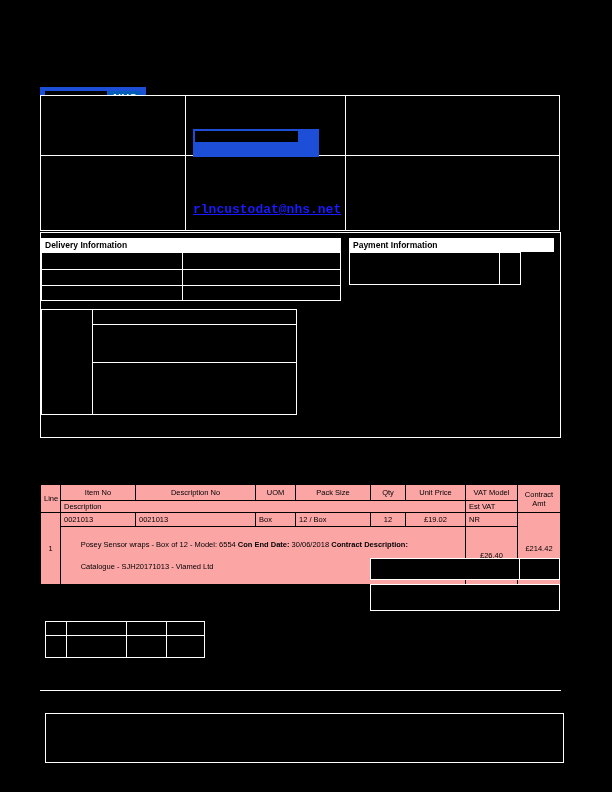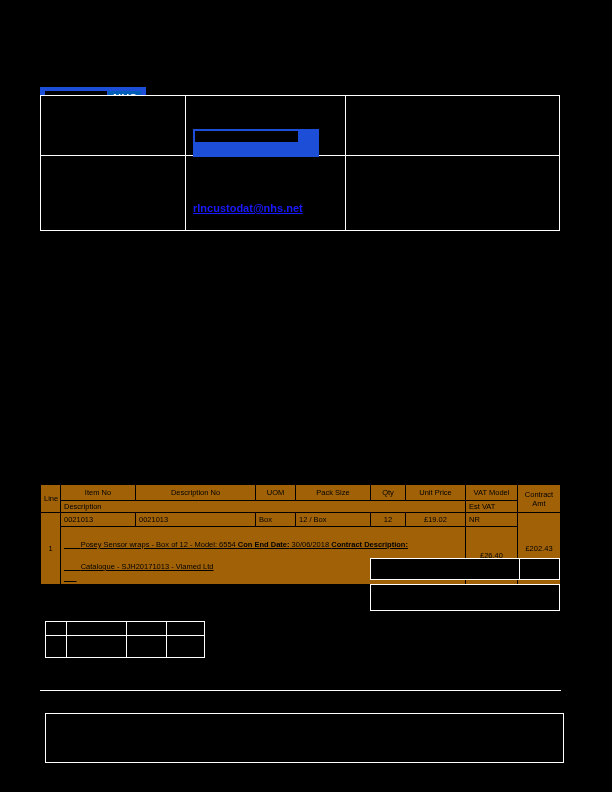--- a/index.html
+++ b/index.html
@@ -7,31 +7,31 @@
         font-family:"Liberation Sans",sans-serif;color:#000;}
   .redact{position:absolute;background:#000;}
   .whitebox{position:absolute;background:#1d4ed8;margin-top:32px;}
   .box{position:absolute;border:1px solid #fff;background:#000;box-sizing:border-box;}
   .vline{position:absolute;width:1px;background:#fff;top:0;bottom:0;}
   .hline{position:absolute;height:1px;background:#fff;left:0;right:0;}
   .sec-header{position:absolute;background:#fff;color:#000;font-weight:bold;font-size:8.5px;
               line-height:14px;padding-left:4px;box-sizing:border-box;}
   .nhs-logo{position:absolute;background:#005EB8;color:#fff;font-weight:bold;font-style:italic;
             font-size:11px;text-align:center;line-height:15px;letter-spacing:0.5px;}
-  .email{position:absolute;color:#1a1aff;font-size:11px;font-weight:bold;
-         text-decoration:underline;cursor:pointer;}
+  .email{position:absolute;color:#1a1aff;font-size:13px;font-weight:bold;
+         text-decoration:underline;cursor:pointer;font-family:Liberation Mono, monospace;}
   table.items{position:absolute;left:40px;top:484px;width:520px;border-collapse:collapse;
-              background:#a16207;font-size:7.5px;color:#000;table-layout:fixed;}
+              background:#fca5a5;font-size:7.5px;color:#000;table-layout:fixed;}
   table.items td{border:1px solid #000;padding:1px 3px;vertical-align:middle;overflow:hidden;}
   .hdr td{text-align:center;font-weight:normal;}
   .hdr td.lft{text-align:left;}
   .ctr{text-align:center;}
   .rt{text-align:center;}
   .b{font-weight:bold;}
-  .desc{white-space:pre-wrap;line-height:11px;vertical-align:top;text-align:left;text-decoration:underline;}
+  .desc{white-space:pre-wrap;line-height:11px;vertical-align:top;text-align:left;}
 </style>
 </head>
 <body>
 
 <div class="page">
 
   <div class="whitebox" style="left:40px;top:55px;width:520px;height:34px;">
     <div class="redact" style="left:5px;top:4px;width:62px;height:11px;"></div>
     <div class="nhs-logo" style="left:68px;top:4px;width:33px;height:15px;">NHS</div>
     <div class="redact" style="left:5px;top:21px;width:58px;height:9px;"></div>
@@ -42,20 +42,40 @@
   <div class="box" style="left:40px;top:95px;width:520px;height:136px;">
     <div class="vline" style="left:144px;"></div>
     <div class="vline" style="left:304px;"></div>
     <div class="hline" style="top:59px;"></div>
     <div class="whitebox" style="left:152px;top:1px;width:126px;height:28px;">
       <div class="redact" style="left:2px;top:2px;width:103px;height:11px;"></div>
     </div>
     <a class="email" style="left:152px;top:106px;">rlncustodat@nhs.net</a>
   </div>
 
+  <div class="box" style="left:40px;top:232px;width:521px;height:206px;">
+
+    <div class="sec-header" style="left:0;top:5px;width:300px;height:14px;">Delivery Information</div>
+    <div class="box" style="left:0;top:19px;width:300px;height:49px;">
+      <div class="vline" style="left:140px;"></div>
+      <div class="hline" style="top:16px;"></div>
+      <div class="hline" style="top:32px;"></div>
+    </div>
+
+    <div class="sec-header" style="left:308px;top:5px;width:205px;height:14px;">Payment Information</div>
+    <div class="box" style="left:308px;top:19px;width:172px;height:33px;">
+      <div class="vline" style="left:149px;"></div>
+    </div>
+
+    <div class="box" style="left:0;top:76px;width:256px;height:106px;">
+      <div class="vline" style="left:50px;"></div>
+      <div class="hline" style="top:14px;left:50px;"></div>
+      <div class="hline" style="top:52px;left:50px;"></div>
+    </div>
+  </div>
 
   <table class="items">
     <colgroup>
       <col style="width:20px">
         <col style="width:75px">
         <col style="width:120px">
       <col style="width:40px">
         <col style="width:75px">
         <col style="width:35px">
       <col style="width:60px">
@@ -80,21 +100,21 @@
     </tr>
     <tr style="height:14px;">
       <td rowspan="2" class="ctr">1</td>
       <td>0021013</td>
       <td>0021013</td>
       <td>Box</td>
       <td>12 / Box</td>
       <td class="rt">12</td>
       <td class="rt">£19.02</td>
       <td>NR</td>
-      <td rowspan="2" class="rt">£202.43</td>
+      <td rowspan="2" class="rt">£214.42</td>
     </tr>
     <tr style="height:26px;">
       <td colspan="6" class="desc">
         <span>Posey Sensor wraps - Box of 12 - Model: 6554 </span><span class="b">Con End Date:</span><span> 30/06/2018 </span><span class="b">Contract Description:</span><br>
         <span>Catalogue - SJH20171013 - Viamed Ltd</span>
       </td>
       <td class="rt">£26.40</td>
     </tr>
   </tbody>
     </table>

